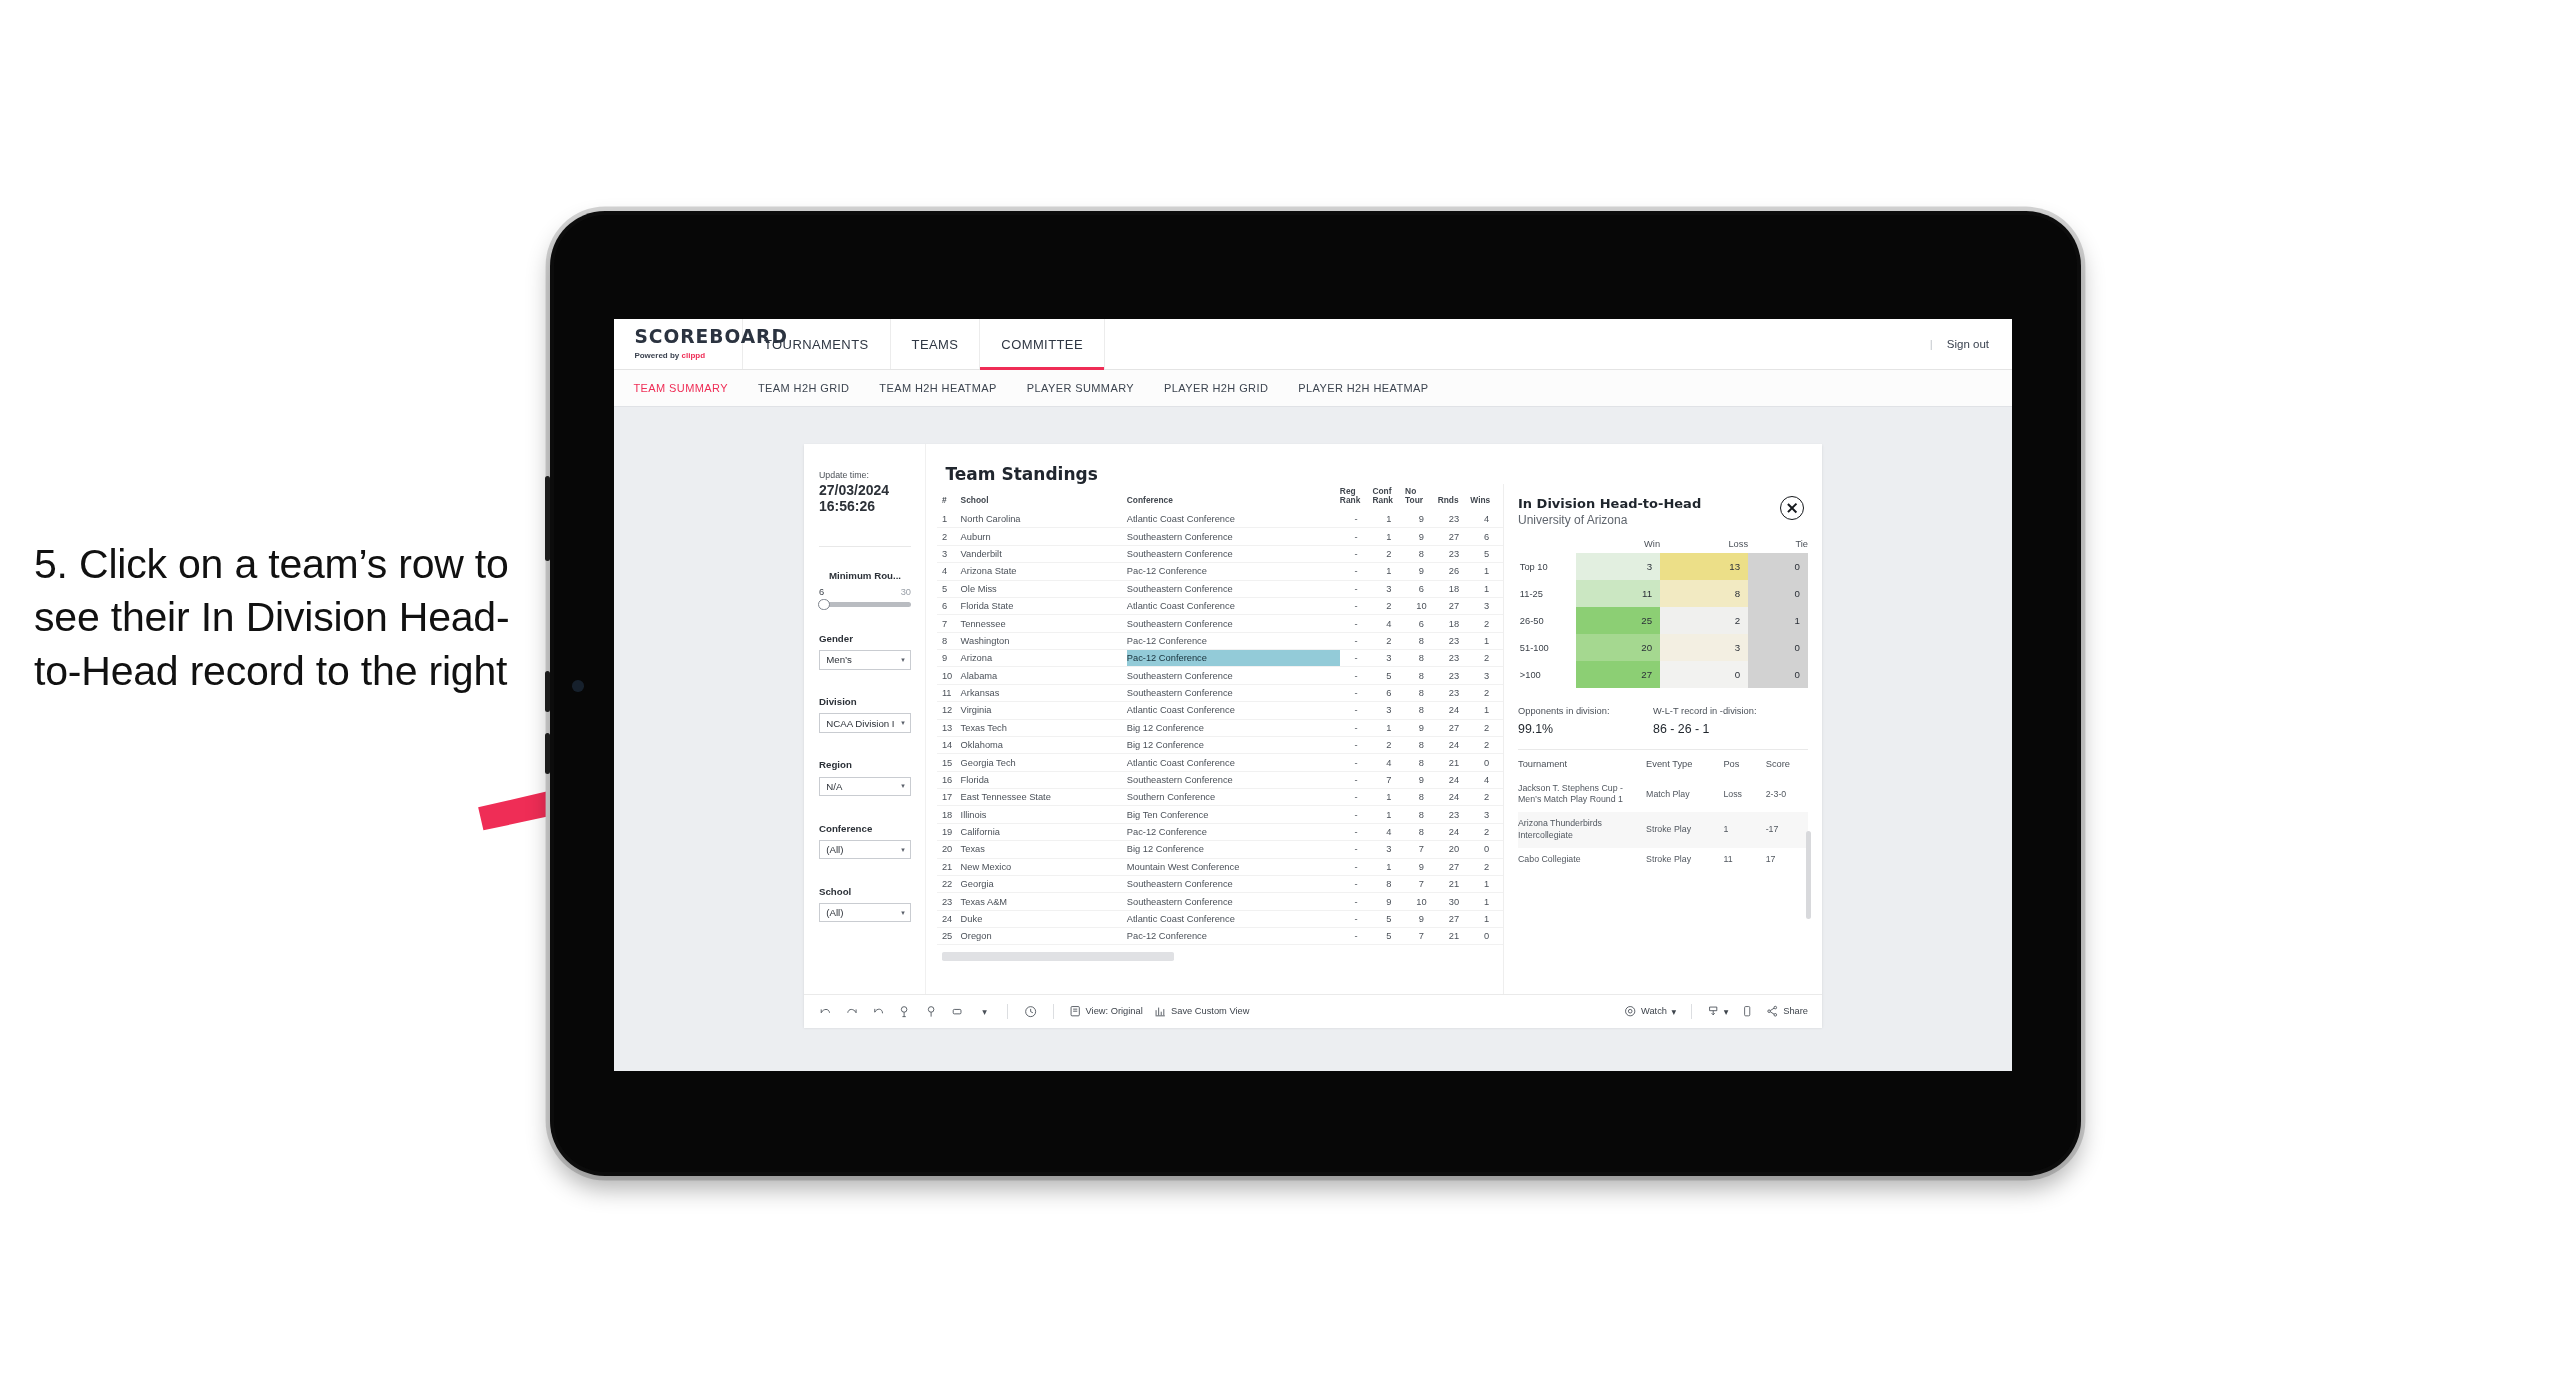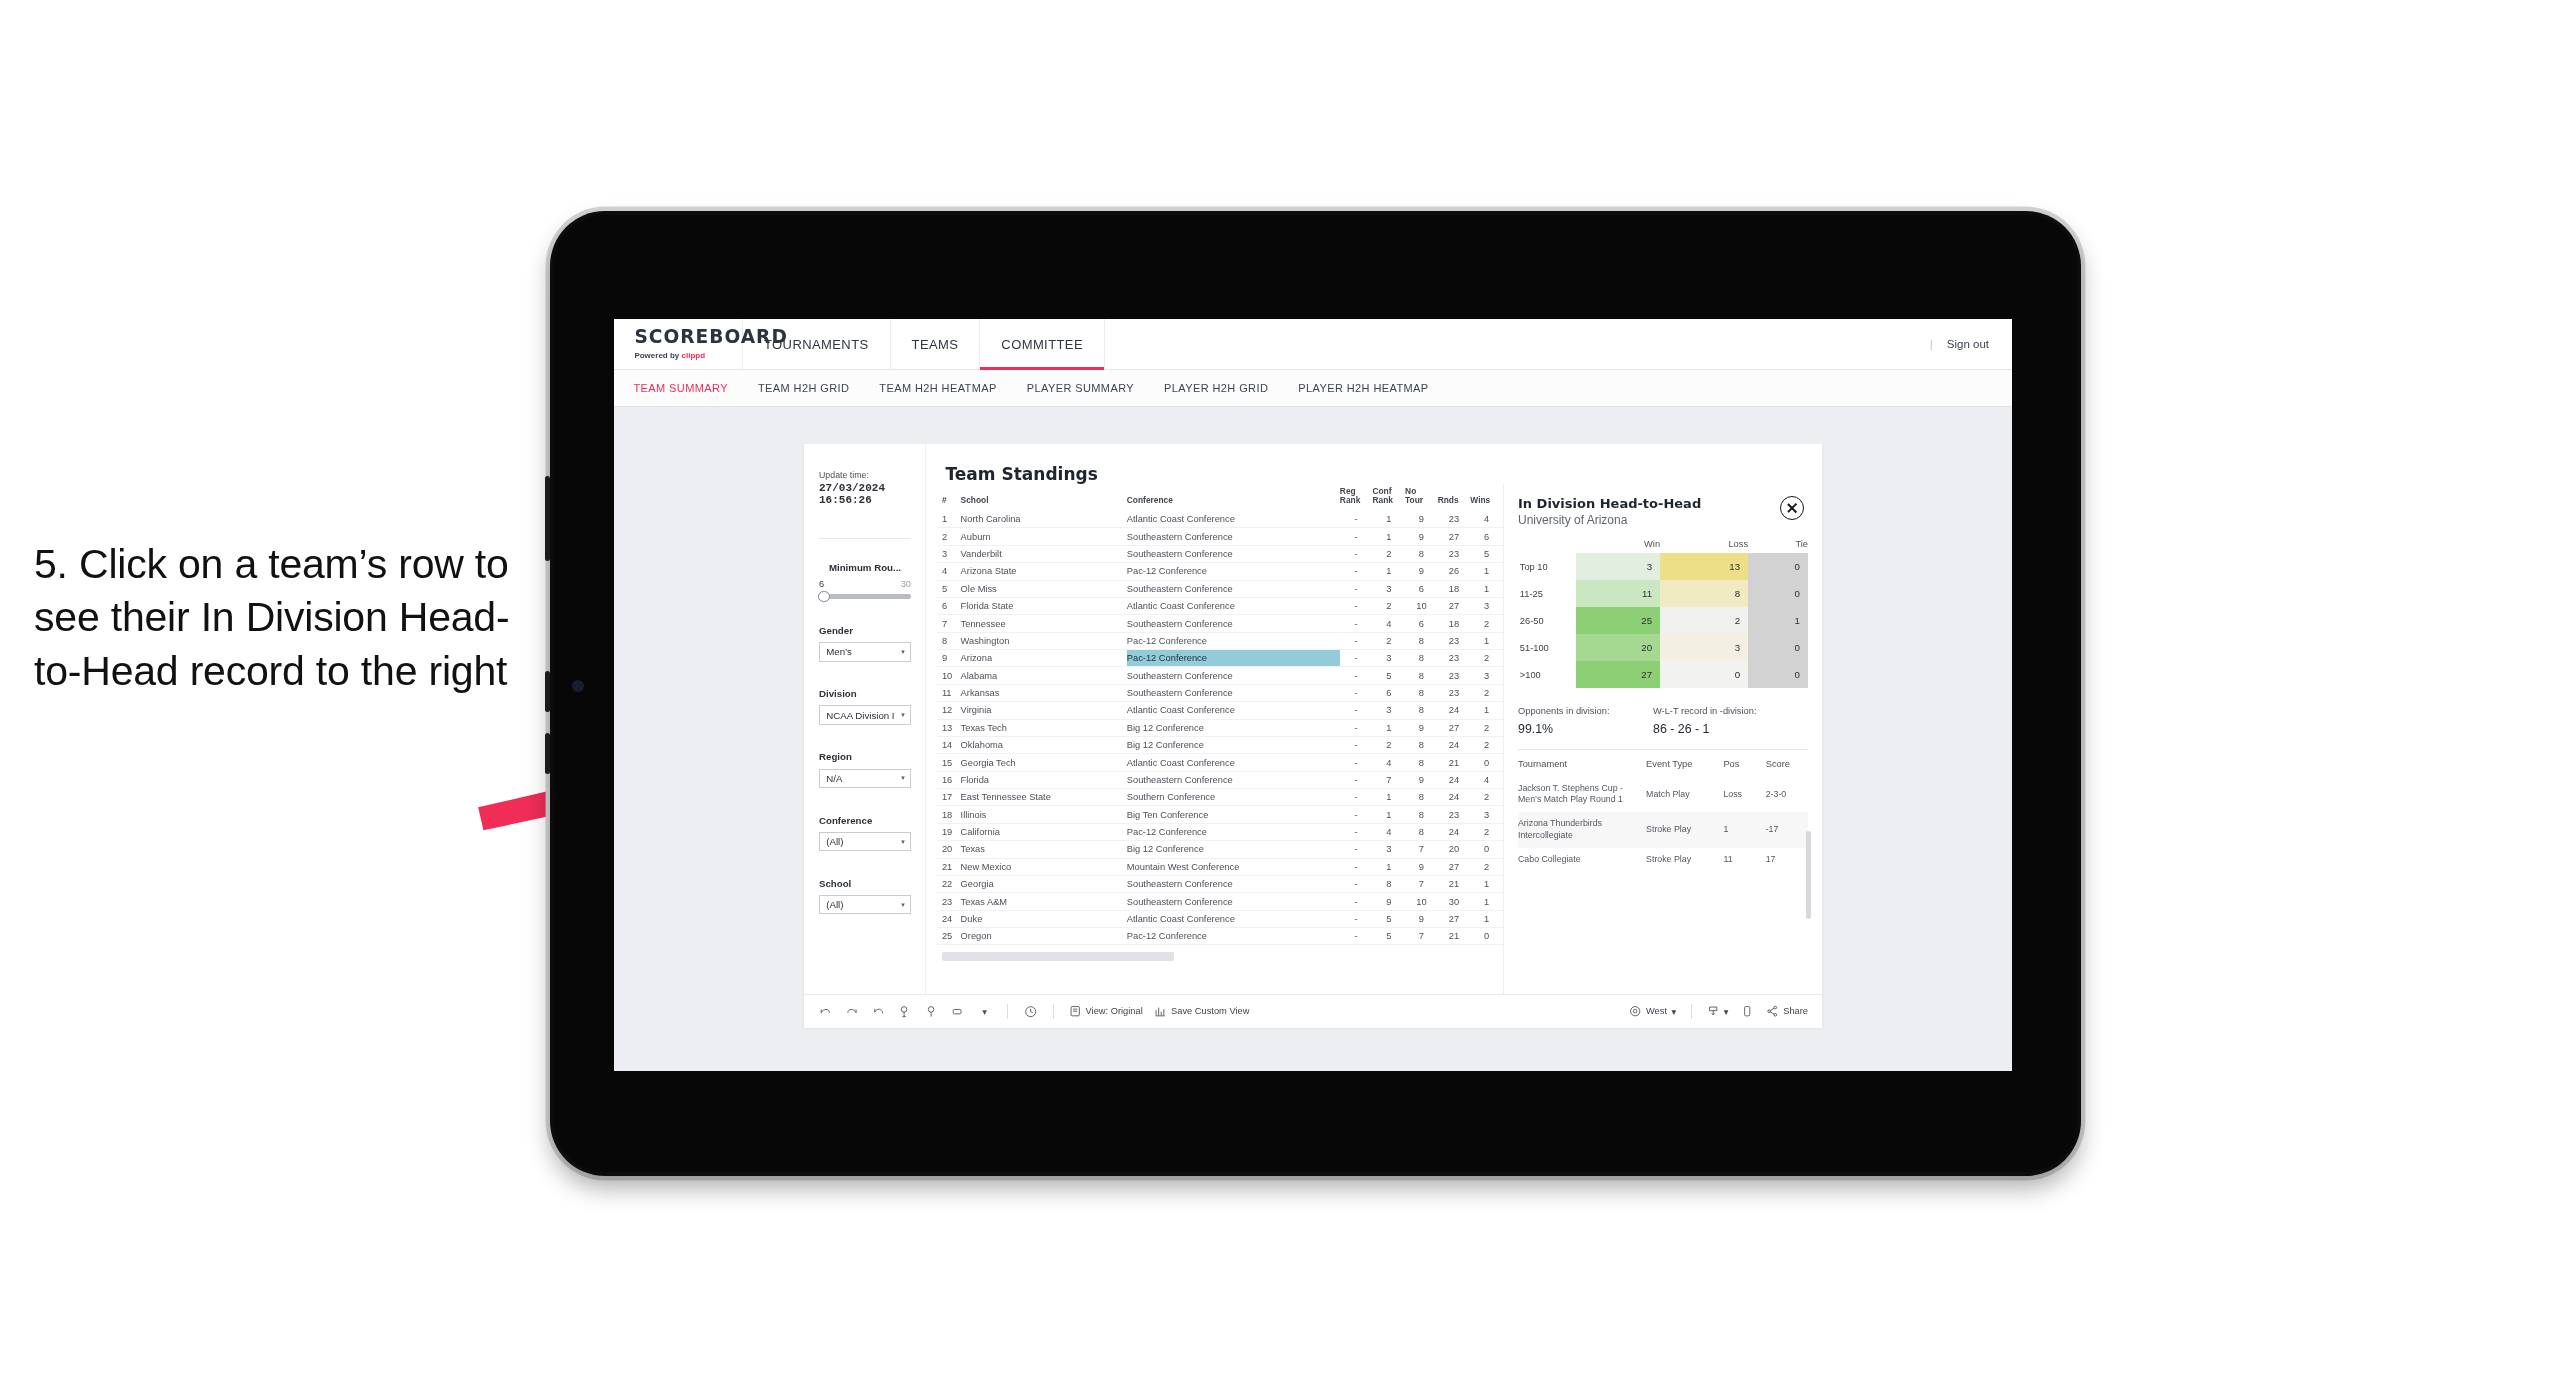--- a/index.html
+++ b/index.html
@@ -85,21 +85,21 @@
   .viz-card {
     width: 1018px; height: 584px; background:#ffffff;
     box-shadow: 0 0.9px 2.7px rgba(0,0,0,0.10);
     display:flex; flex-direction: column;
   }
   .viz-body { flex: 1; display:flex; min-height:0; }
 
   
   .filters { width: 122px; padding: 25px 14px 0 15px; border-right: 0.9px solid #f0f0f0; }
   .upd-label { font-size: 8.8px; color:#4b5057; line-height:1.45; }
-  .upd-val { font-size: 11px; color:#2c3138; font-weight:600;font-family:Liberation Mono, monospace; }
+  .upd-val { font-size: 14px; color:#2c3138; font-weight:600; }
   .filt-div { height:0.9px; background:#e8e8e8; margin: 32px 0 23px 0; }
   .filt-block { margin-bottom: 26.5px; }
   .filt-title { font-size: 9.7px; font-weight: 700; color:#2c3138; margin-bottom: 6.2px; }
   .filt-title.ctr { text-align:center; }
   .slider-nums { display:flex; justify-content:space-between; font-size: 9.3px; color:#3a4048; margin-bottom:5.3px;}
   .slider-nums .mx { color:#9aa0a8; }
   .slider-track { height: 4.4px; background:#b9bcc1; border-radius:2.7px; position:relative; }
   .slider-knob { position:absolute; left:-0.9px; top:-3.5px; width:11.5px; height:11.5px;
                  background:#fff; border:1.8px solid #7d838c; border-radius:50%; }
   .select {
@@ -722,21 +722,21 @@
             <span>Save Custom View</span>
           </div>
           <div class="tb-spacer"></div>
           <div class="tb-item">
             <span>
               <svg width="12.4" height="12.4" viewBox="0 0 24 24" fill="none" stroke="currentColor" stroke-width="1.6">
                     <circle cx="12" cy="12" r="9"></circle>
                     <circle cx="12" cy="12" r="3.5"></circle>
                   </svg>
             </span>
-            <span>West</span>
+            <span>Watch</span>
             <span>▾</span>
           </div>
           <div class="tb-sep"></div>
           <div class="tb-item">
             <span>
               <svg width="12.4" height="12.4" viewBox="0 0 24 24" fill="none" stroke="currentColor" stroke-width="1.6">
                     <path d="M5 4 h14 v7 h-14 z M12 11 v8 M9 16 l3 3 l3 -3"></path>
                   </svg>
             </span>
             <span>▾</span>

